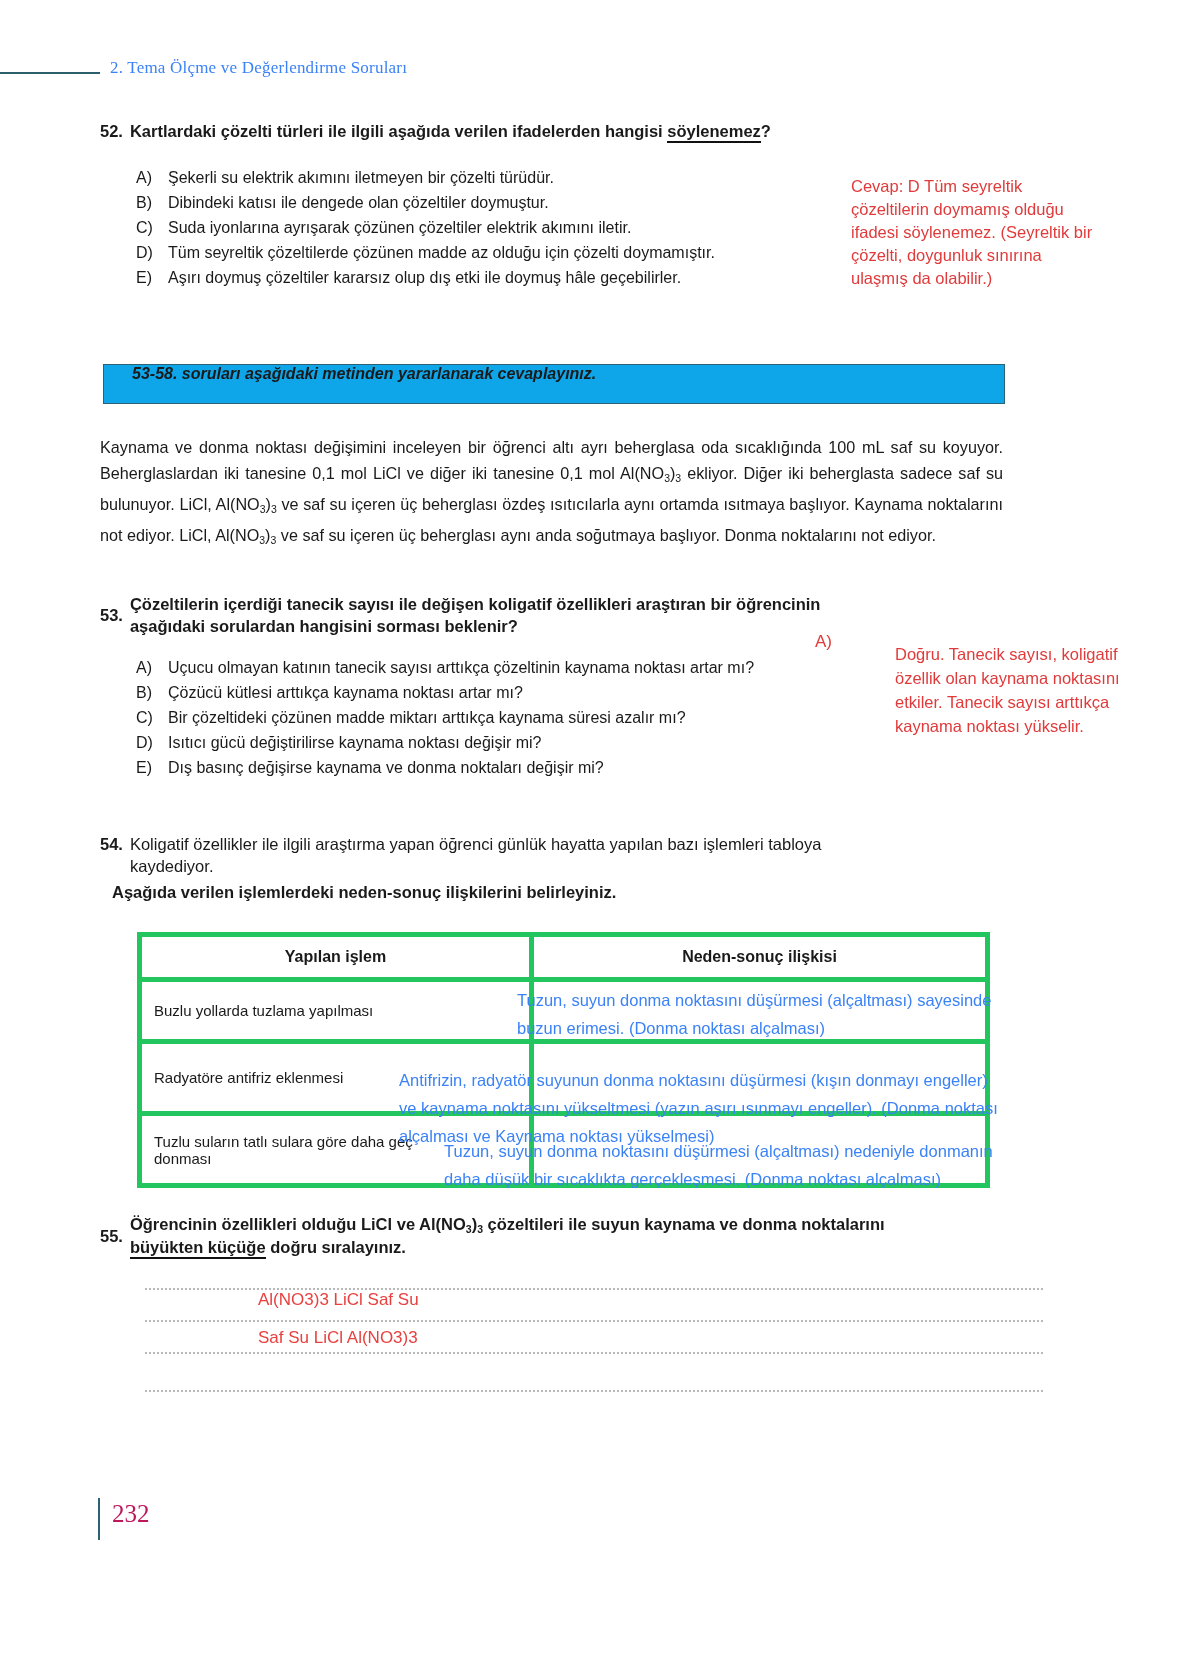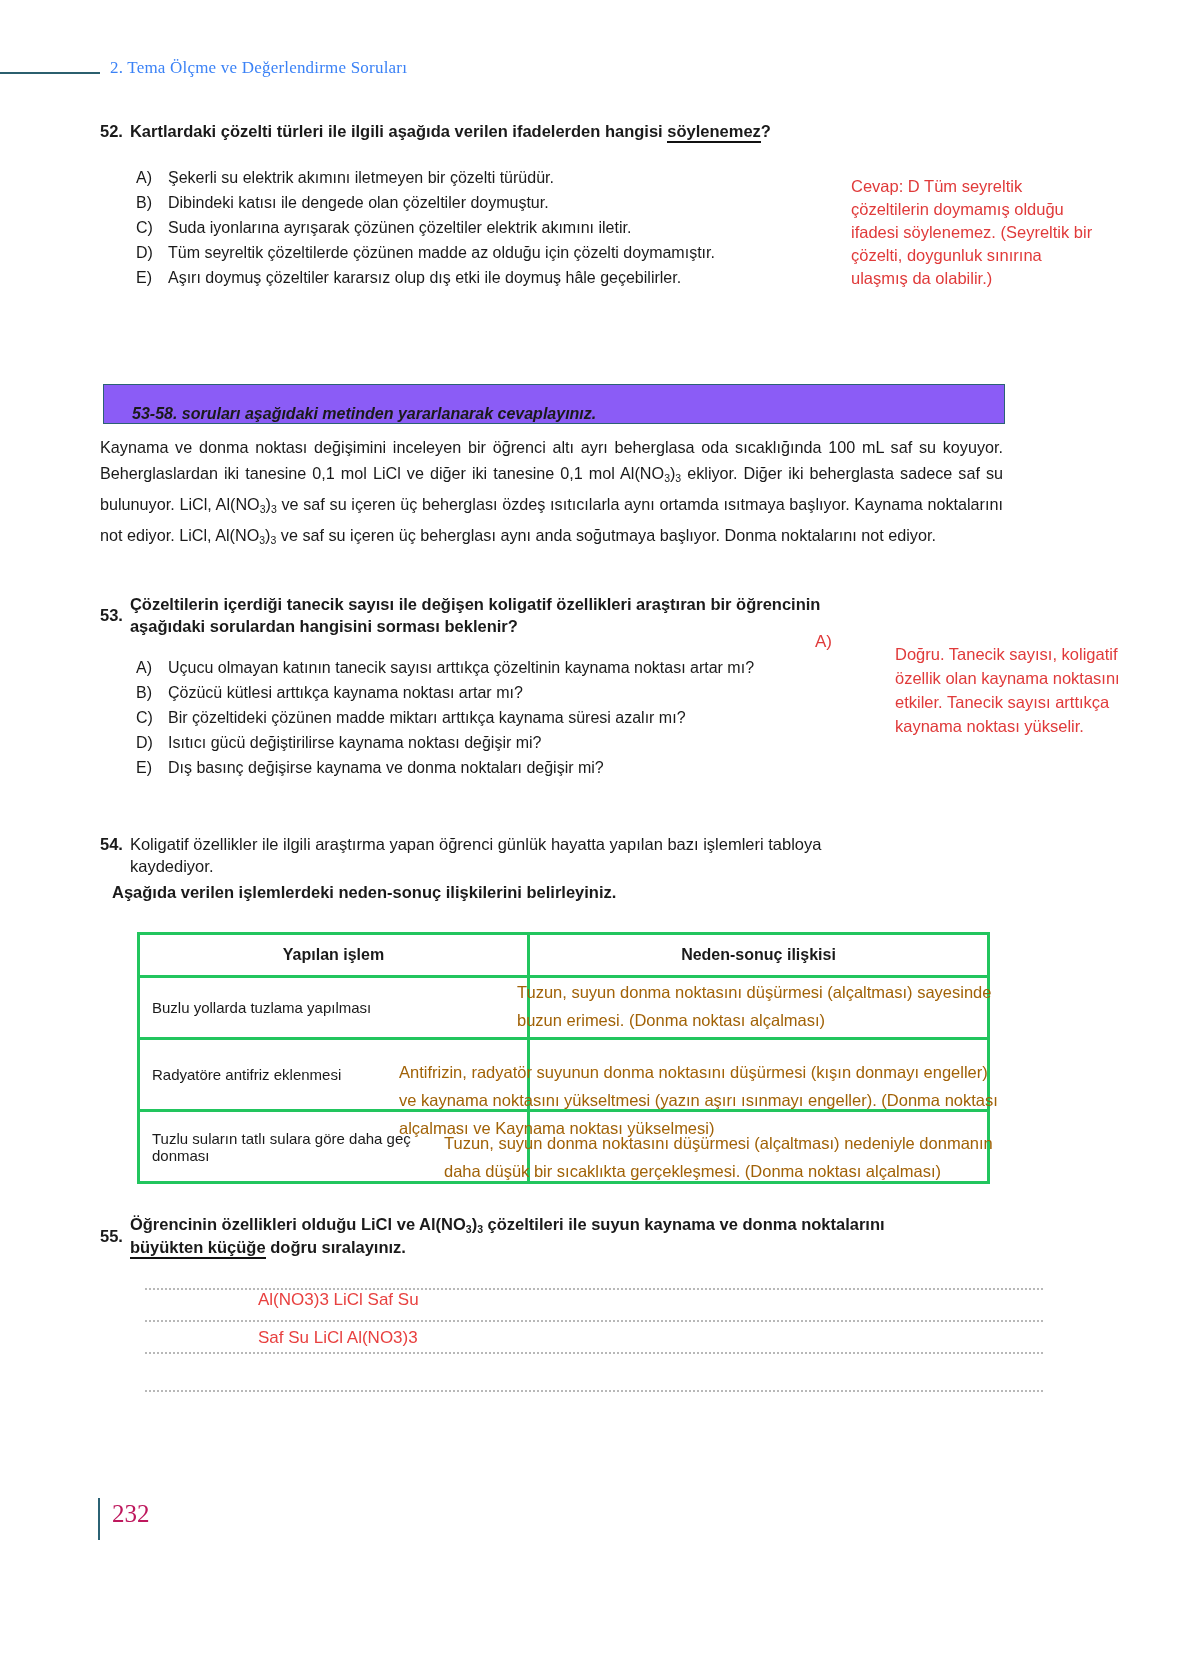--- a/index.html
+++ b/index.html
@@ -80,27 +80,27 @@
   }
   .opt-letter {
     width: 22px;
     flex: none;
   }
 
   
   .instr-box {
     position: absolute;
     left: 103px;
-    top: 384px;
+    top: 364px;
     width: 900px;
     height: 38px;
     border: 1px solid #2b6274;
-    background: #8b5cf6;
+    background: #0ea5e9;
     display: flex;
-    align-items: flex-end;
+    align-items: flex-start;
   }
   .instr-text {
     font-style: italic;
     font-weight: bold;
     font-size: 16px;
     padding-left: 28px;
   }
 
   
   .passage {
@@ -128,21 +128,21 @@
   
   .tbl {
     position: absolute;
     left: 137px;
     top: 932px;
     width: 853px;
     border-collapse: collapse;
     background: transparent;
   }
   .tbl td, .tbl th {
-    border: 3px solid #22c55e;
+    border: 5px solid #22c55e;
     vertical-align: middle;
   }
   .tbl th {
     font-size: 16px;
     font-weight: bold;
     text-align: center;
     height: 38px;
     background: #fff;
   }
   .tbl td.left-cell {
@@ -154,24 +154,25 @@
   .tbl td.right-cell {
     padding: 0;
     background: transparent;
   }
   .tbl tr.r1 { height: 62px; }
   .tbl tr.r2 { height: 72px; }
   .tbl tr.r3 { height: 72px; }
 
   .overlay-ann {
     position: absolute;
-    color: #a16207;
+    color: #3b82f6;
     font-size: 16.5px;
     line-height: 28px;
     white-space: nowrap;
+    margin-top: 8px;
   }
 
   
   .dotline {
     position: absolute;
     left: 145px;
     width: 898px;
     border-top: 2px dotted #b8b8b8;
   }
   .ans-text {

